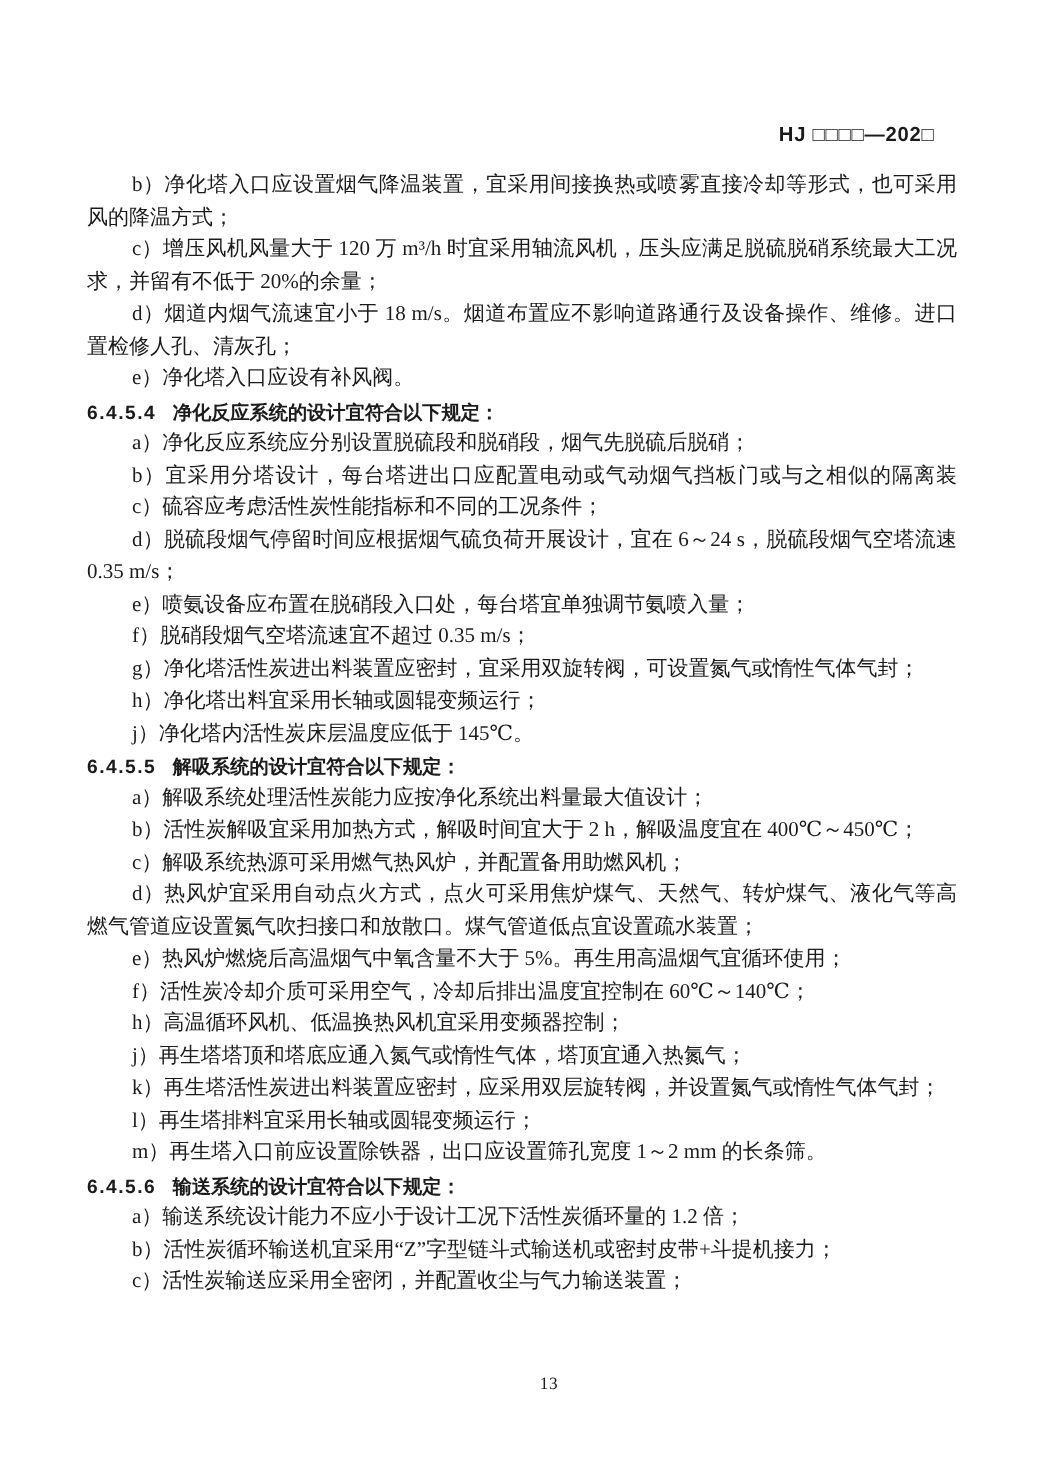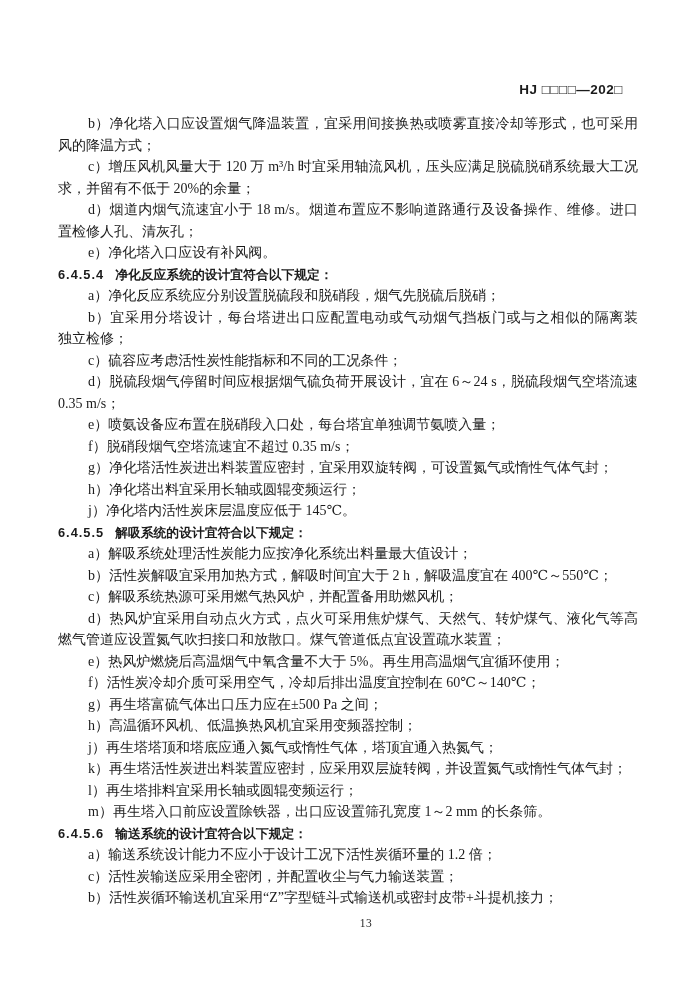--- a/index.html
+++ b/index.html
@@ -90,52 +90,50 @@
     <div class="line indent fill">d）烟道内烟气流速宜小于 18 m/s。烟道布置应不影响道路通行及设备操作、维修。进口烟道应设</div>
     <div class="line">置检修人孔、清灰孔；</div>
     <div class="line indent">e）净化塔入口应设有补风阀。</div>
 
     <div class="line heading">
       <span class="hnum">6.4.5.4</span><span class="htitle">净化反应系统的设计宜符合以下规定：</span>
     </div>
 
     <div class="line indent">a）净化反应系统应分别设置脱硫段和脱硝段，烟气先脱硫后脱硝；</div>
     <div class="line indent fill">b）宜采用分塔设计，每台塔进出口应配置电动或气动烟气挡板门或与之相似的隔离装置，可实现</div>
-    <div class="line">独立检修；</div>
     <div class="line indent">c）硫容应考虑活性炭性能指标和不同的工况条件；</div>
     <div class="line indent fill">d）脱硫段烟气停留时间应根据烟气硫负荷开展设计，宜在 6～24 s，脱硫段烟气空塔流速宜不超过</div>
     <div class="line">0.35 m/s；</div>
     <div class="line indent">e）喷氨设备应布置在脱硝段入口处，每台塔宜单独调节氨喷入量；</div>
     <div class="line indent">f）脱硝段烟气空塔流速宜不超过 0.35 m/s；</div>
     <div class="line indent">g）净化塔活性炭进出料装置应密封，宜采用双旋转阀，可设置氮气或惰性气体气封；</div>
     <div class="line indent">h）净化塔出料宜采用长轴或圆辊变频运行；</div>
     <div class="line indent">j）净化塔内活性炭床层温度应低于 145℃。</div>
 
     <div class="line heading">
       <span class="hnum">6.4.5.5</span><span class="htitle">解吸系统的设计宜符合以下规定：</span>
     </div>
 
     <div class="line indent">a）解吸系统处理活性炭能力应按净化系统出料量最大值设计；</div>
-    <div class="line indent">b）活性炭解吸宜采用加热方式，解吸时间宜大于 2 h，解吸温度宜在 400℃～550℃；</div>
+    <div class="line indent">b）活性炭解吸宜采用加热方式，解吸时间宜大于 2 h，解吸温度宜在 400℃～450℃；</div>
     <div class="line indent">c）解吸系统热源可采用燃气热风炉，并配置备用助燃风机；</div>
     <div class="line indent fill">d）热风炉宜采用自动点火方式，点火可采用焦炉煤气、天然气、转炉煤气、液化气等高热值燃料，</div>
     <div class="line">燃气管道应设置氮气吹扫接口和放散口。煤气管道低点宜设置疏水装置；</div>
     <div class="line indent">e）热风炉燃烧后高温烟气中氧含量不大于 5%。再生用高温烟气宜循环使用；</div>
     <div class="line indent">f）活性炭冷却介质可采用空气，冷却后排出温度宜控制在 60℃～140℃；</div>
-    <div class="line indent">g）再生塔富硫气体出口压力应在±500 Pa 之间；</div>
     <div class="line indent">h）高温循环风机、低温换热风机宜采用变频器控制；</div>
     <div class="line indent">j）再生塔塔顶和塔底应通入氮气或惰性气体，塔顶宜通入热氮气；</div>
     <div class="line indent">k）再生塔活性炭进出料装置应密封，应采用双层旋转阀，并设置氮气或惰性气体气封；</div>
     <div class="line indent">l）再生塔排料宜采用长轴或圆辊变频运行；</div>
     <div class="line indent">m）再生塔入口前应设置除铁器，出口应设置筛孔宽度 1～2 mm 的长条筛。</div>
 
     <div class="line heading">
       <span class="hnum">6.4.5.6</span><span class="htitle">输送系统的设计宜符合以下规定：</span>
     </div>
 
     <div class="line indent">a）输送系统设计能力不应小于设计工况下活性炭循环量的 1.2 倍；</div>
+    <div class="line indent">b）活性炭循环输送机宜采用“Z”字型链斗式输送机或密封皮带+斗提机接力；</div>
     <div class="line indent">c）活性炭输送应采用全密闭，并配置收尘与气力输送装置；</div>
-    <div class="line indent">b）活性炭循环输送机宜采用“Z”字型链斗式输送机或密封皮带+斗提机接力；</div>
   </div>
 
   <div class="footer-page-number">13</div>
 
 </div>
 
 </body></html>

